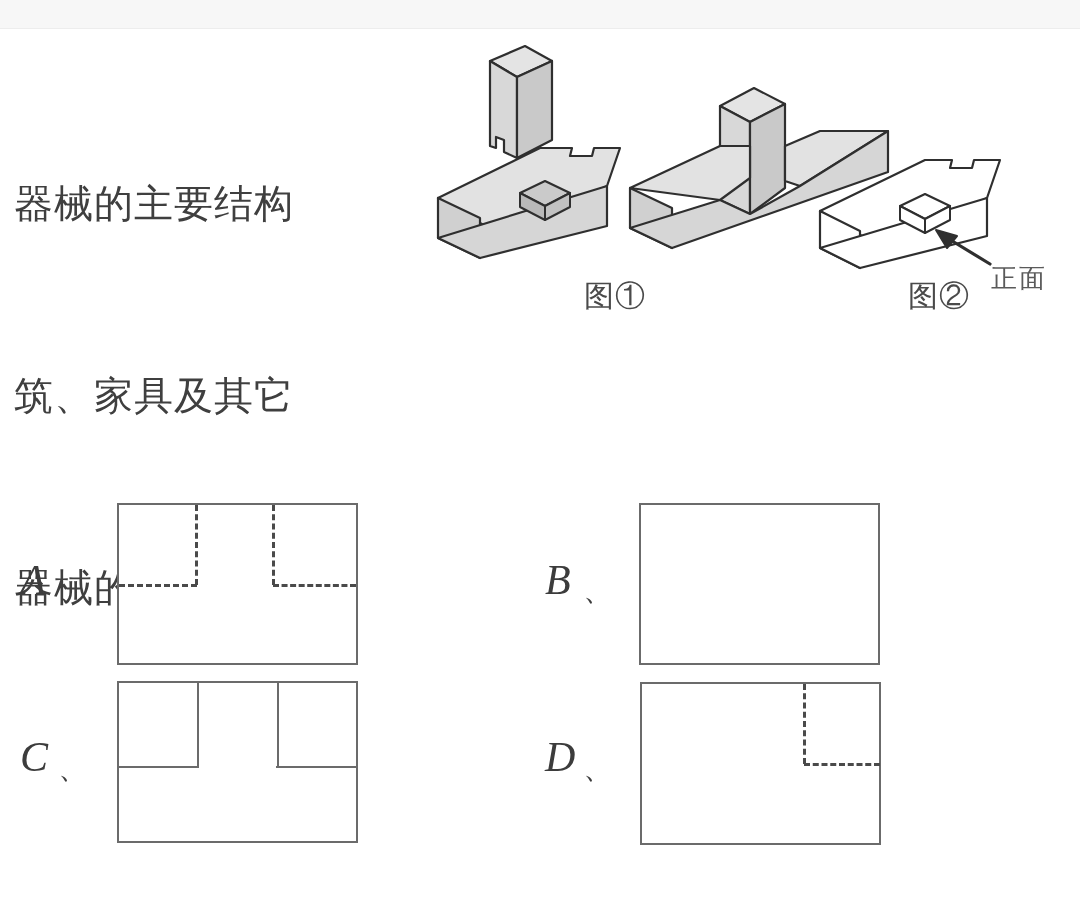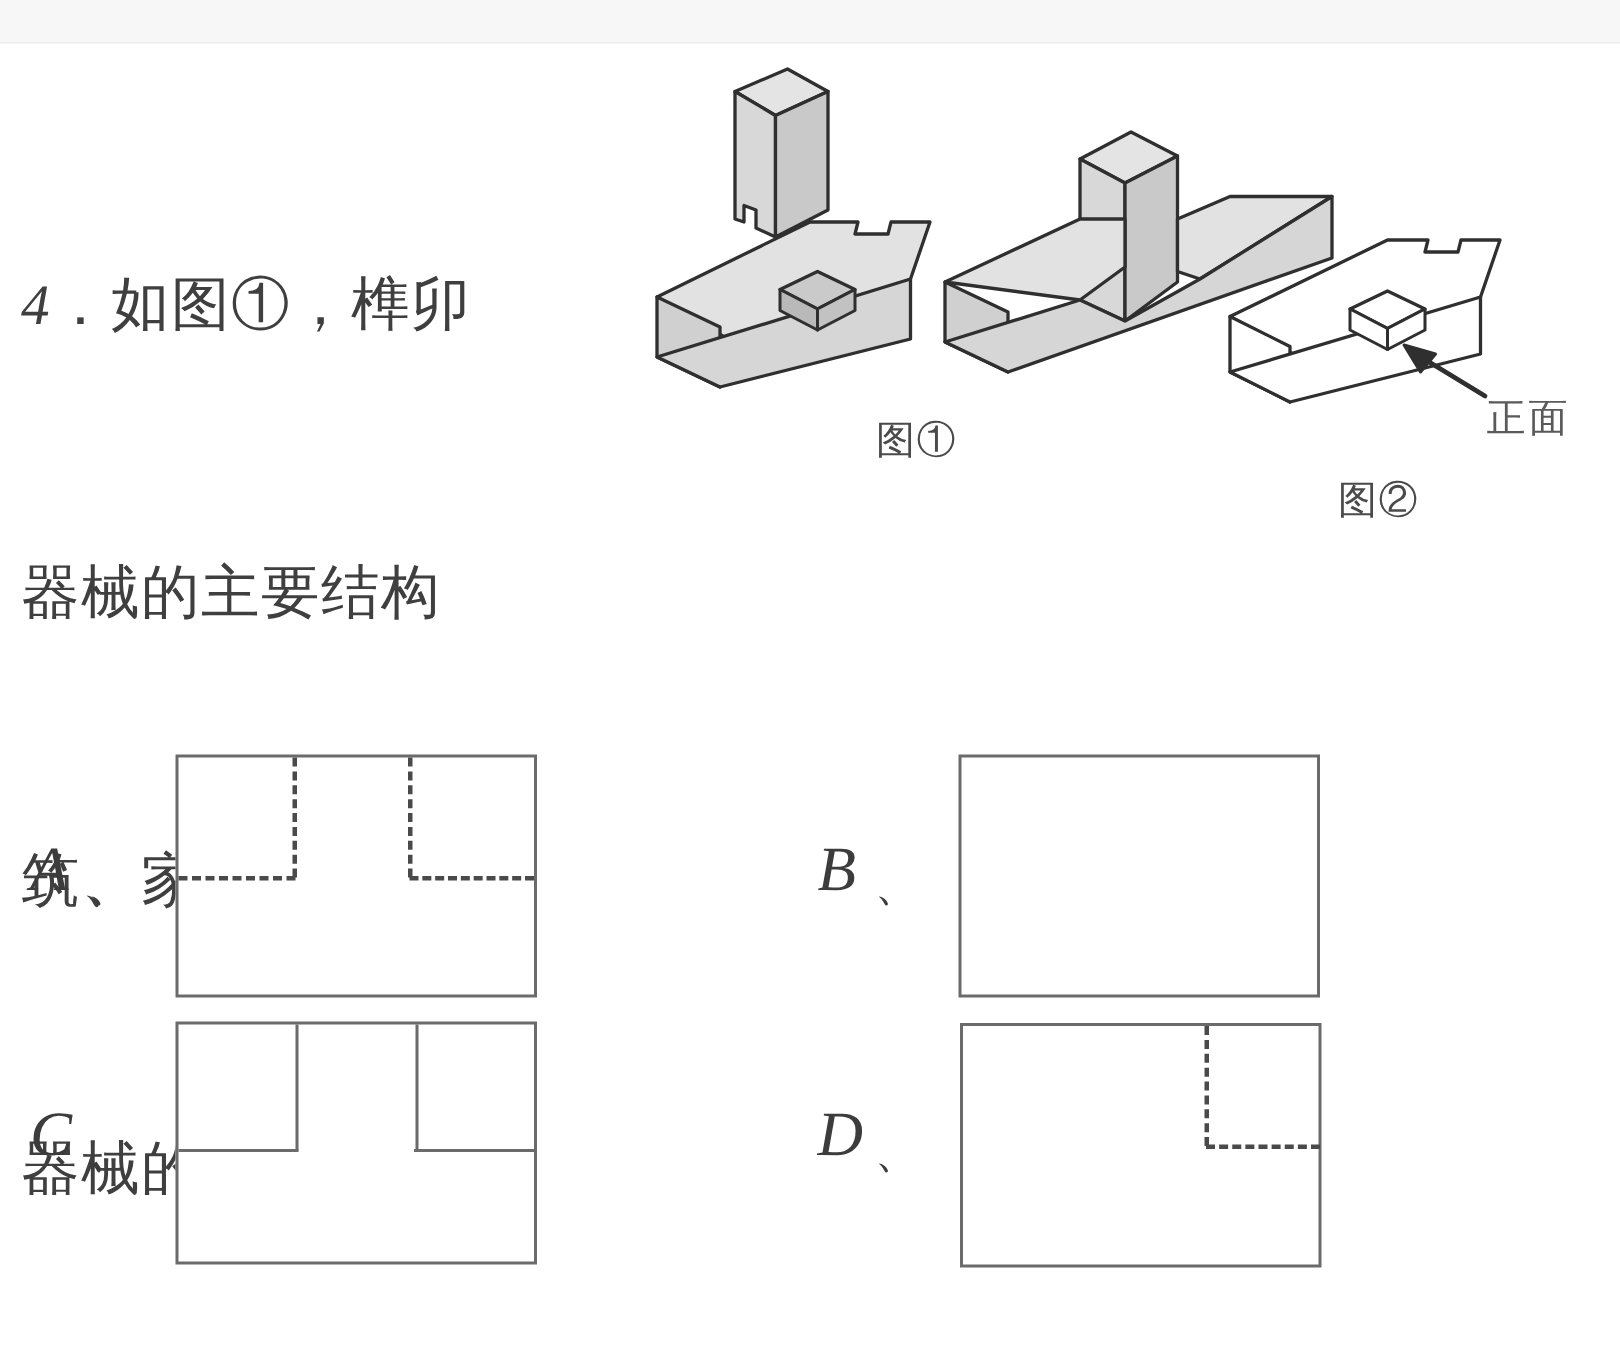--- a/index.html
+++ b/index.html
@@ -45,27 +45,27 @@
   
   .figures {
     position: absolute;
     left: 420px;
     top: 36px;
     width: 660px;
     height: 290px;
   }
   .fig-caption {
     position: absolute;
-    font-size: 26px;
+    font-size: 30px;
     color: #4a4a4a;
     font-family: Liberation Mono, monospace;
     letter-spacing: 1px;
   }
   .cap1 { left: 164px; top: 240px; }
-  .cap2 { left: 472px; top: 240px; margin-top: 40px; }
+  .cap2 { left: 488px; top: 240px; }
   .frontlabel {
     position: absolute;
     left: 571px;
     top: 206px;
     font-size: 26px;
     color: #5a5a5a;
     letter-spacing: 2px;
     margin-top: 19px;
   }
 
@@ -116,21 +116,20 @@
     border-top: 2.5px solid #6b6b6b;
     box-sizing: border-box;
   }
 </style>
 </head>
 <body>
 
 <div class="top-band"></div>
 
 <div class="question-text">
-  <div><span class="qnum">4</span><span>．</span><span>如图①，榫卯</span></div>
   <div>器械的主要结构</div>
   <div>筑、家具及其它</div>
   <div>器械的主要结构</div>
   
 </div>
 
 <div class="figures">
 
   <svg width="660" height="240" viewBox="0 0 660 240">
 

